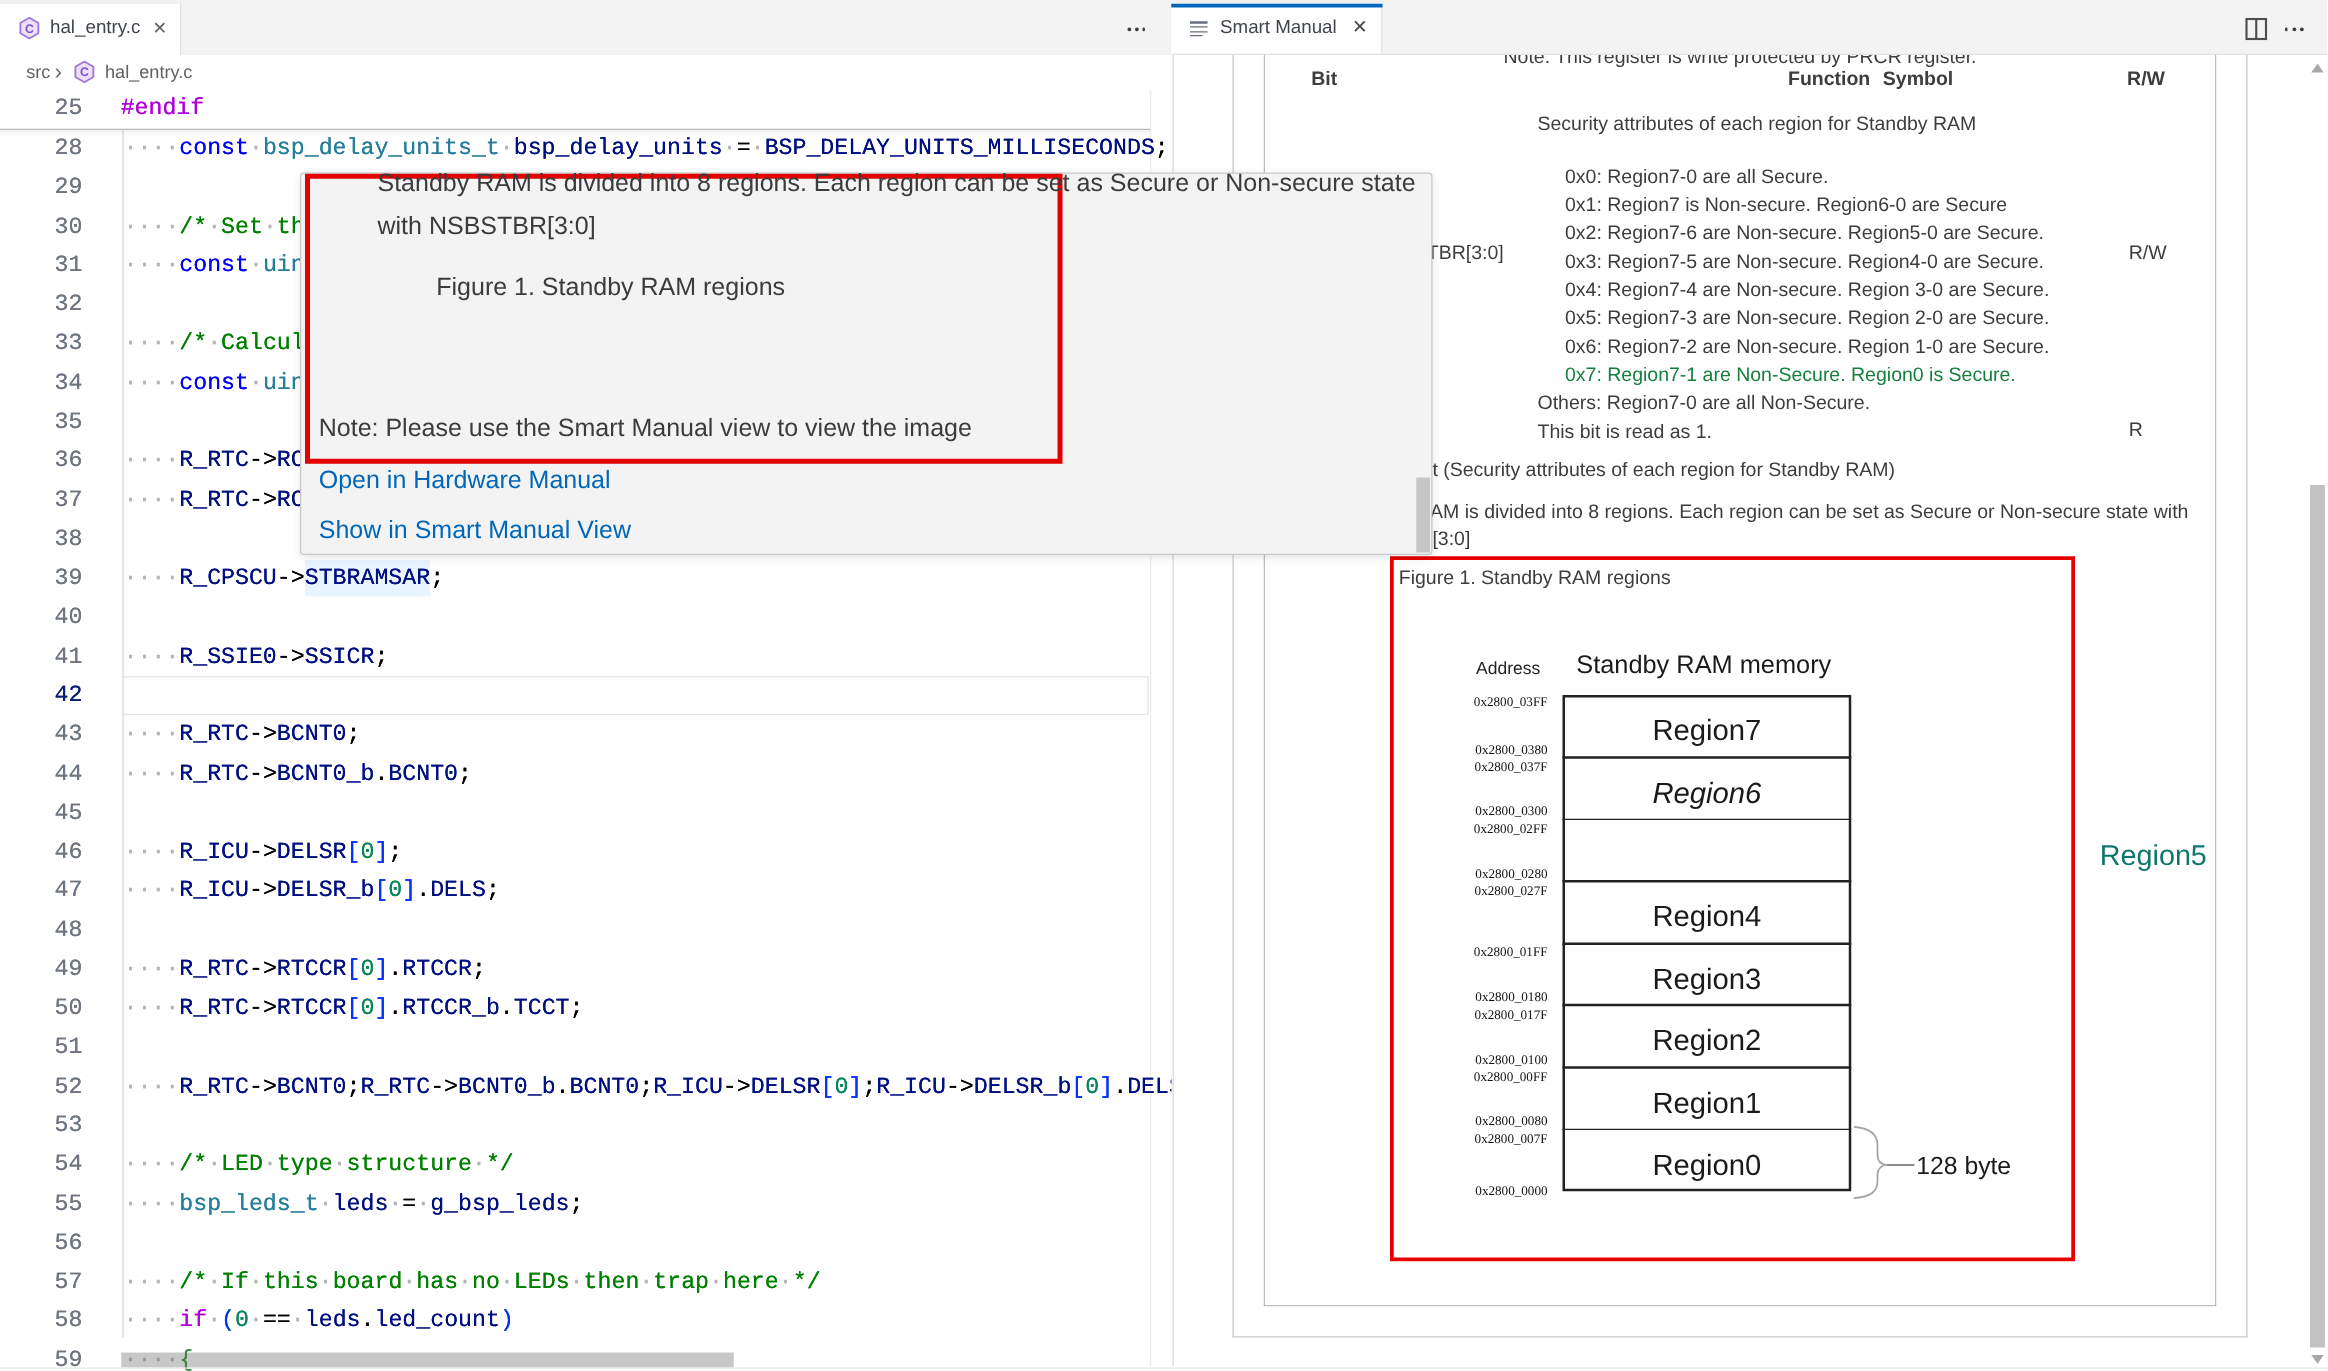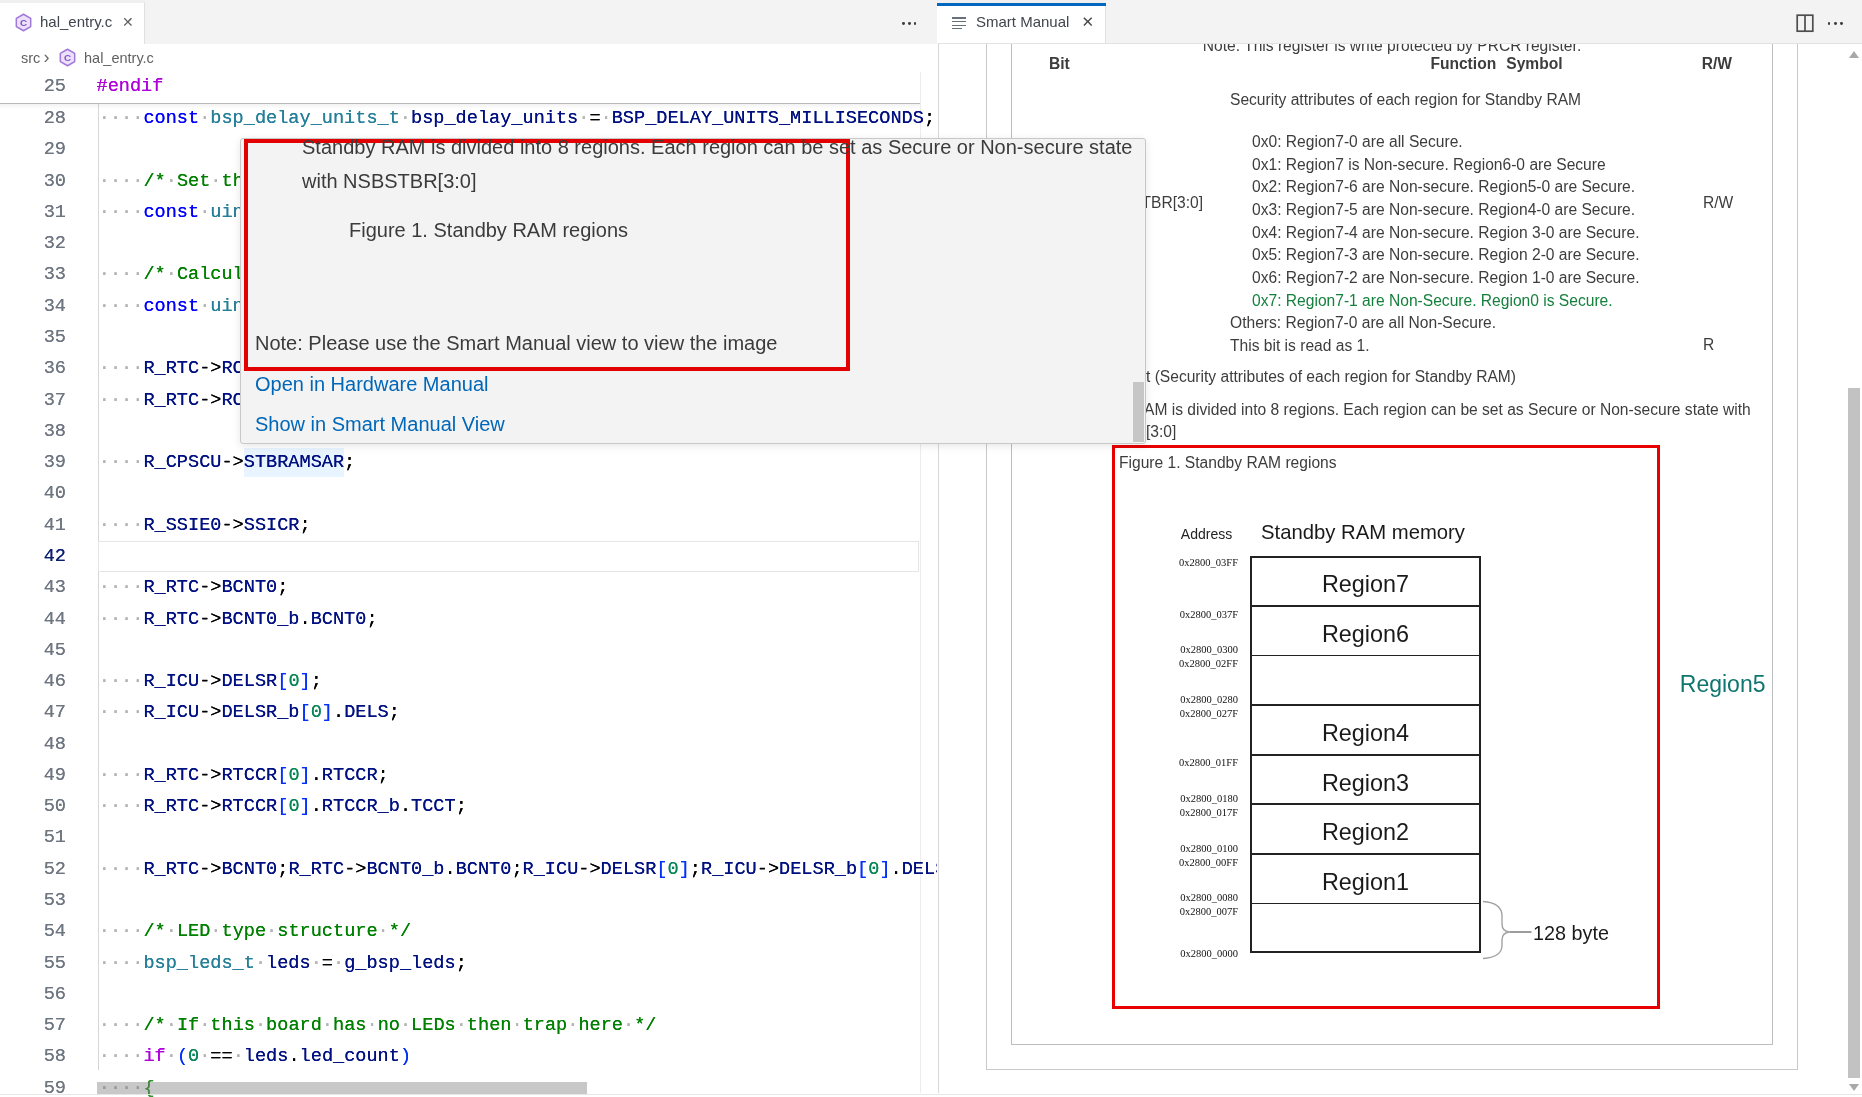--- a/index.html
+++ b/index.html
@@ -109,27 +109,29 @@
 <div style="position:absolute;left:1261px;top:520.27px;font-size:20.3px;line-height:25.38px;color:#1a1a1a;font-family:'Liberation Sans',sans-serif;white-space:pre;">Standby RAM memory</div>
 <div class="abs" style="left:1250px;top:556px;width:231px;height:397px;border:2px solid #222"></div>
 <div class="abs" style="left:1250px;top:604.9px;width:231px;height:1.8px;background:#222"></div>
 <div class="abs" style="left:1250px;top:654.5px;width:231px;height:1.8px;background:#222"></div>
 <div class="abs" style="left:1250px;top:704.1px;width:231px;height:1.8px;background:#222"></div>
 <div class="abs" style="left:1250px;top:753.8px;width:231px;height:1.8px;background:#222"></div>
 <div class="abs" style="left:1250px;top:803.4px;width:231px;height:1.8px;background:#222"></div>
 <div class="abs" style="left:1250px;top:853.0px;width:231px;height:1.8px;background:#222"></div>
 <div class="abs" style="left:1250px;top:902.6px;width:231px;height:1.8px;background:#222"></div>
 <div style="position:absolute;left:965.5px;width:800px;text-align:center;top:570.26px;font-size:23.4px;line-height:29.25px;color:#1a1a1a;font-family:'Liberation Sans',sans-serif;white-space:pre;">Region7</div>
-<div style="position:absolute;left:965.5px;width:800px;text-align:center;top:619.89px;font-size:23.4px;line-height:29.25px;color:#1a1a1a;font-family:'Liberation Sans',sans-serif;white-space:pre;">Region6</div>
+<div style="position:absolute;left:965.5px;width:800px;text-align:center;top:619.89px;font-size:23.4px;line-height:29.25px;color:#1a1a1a;font-family:'Liberation Sans',sans-serif;white-space:pre;font-style:italic;">Region6</div>
 <div style="position:absolute;left:965.5px;width:800px;text-align:right;top:669.51px;font-size:23px;line-height:29.25px;color:#0f766e;font-family:'Liberation Sans',sans-serif;white-space:pre;">Region5</div>
 <div style="position:absolute;left:965.5px;width:800px;text-align:center;top:719.14px;font-size:23.4px;line-height:29.25px;color:#1a1a1a;font-family:'Liberation Sans',sans-serif;white-space:pre;">Region4</div>
 <div style="position:absolute;left:965.5px;width:800px;text-align:center;top:768.76px;font-size:23.4px;line-height:29.25px;color:#1a1a1a;font-family:'Liberation Sans',sans-serif;white-space:pre;">Region3</div>
 <div style="position:absolute;left:965.5px;width:800px;text-align:center;top:818.39px;font-size:23.4px;line-height:29.25px;color:#1a1a1a;font-family:'Liberation Sans',sans-serif;white-space:pre;">Region2</div>
 <div style="position:absolute;left:965.5px;width:800px;text-align:center;top:868.01px;font-size:23.4px;line-height:29.25px;color:#1a1a1a;font-family:'Liberation Sans',sans-serif;white-space:pre;">Region1</div>
+<div style="position:absolute;left:965.5px;width:800px;text-align:center;top:917.64px;font-size:23.4px;line-height:29.25px;color:#1a1a1a;font-family:'Liberation Sans',sans-serif;white-space:pre;">Region0</div>
 <div style="position:absolute;left:438px;width:800px;text-align:right;top:556.4px;font-size:10.5px;line-height:13.12px;color:#111;font-family:'Liberation Serif',serif;white-space:pre;">0x2800_03FF</div>
+<div style="position:absolute;left:438px;width:800px;text-align:right;top:593.52px;font-size:10.5px;line-height:13.12px;color:#111;font-family:'Liberation Serif',serif;white-space:pre;">0x2800_0380</div>
 <div style="position:absolute;left:438px;width:800px;text-align:right;top:607.52px;font-size:10.5px;line-height:13.12px;color:#111;font-family:'Liberation Serif',serif;white-space:pre;">0x2800_037F</div>
 <div style="position:absolute;left:438px;width:800px;text-align:right;top:643.15px;font-size:10.5px;line-height:13.12px;color:#111;font-family:'Liberation Serif',serif;white-space:pre;">0x2800_0300</div>
 <div style="position:absolute;left:438px;width:800px;text-align:right;top:657.15px;font-size:10.5px;line-height:13.12px;color:#111;font-family:'Liberation Serif',serif;white-space:pre;">0x2800_02FF</div>
 <div style="position:absolute;left:438px;width:800px;text-align:right;top:692.77px;font-size:10.5px;line-height:13.12px;color:#111;font-family:'Liberation Serif',serif;white-space:pre;">0x2800_0280</div>
 <div style="position:absolute;left:438px;width:800px;text-align:right;top:706.77px;font-size:10.5px;line-height:13.12px;color:#111;font-family:'Liberation Serif',serif;white-space:pre;">0x2800_027F</div>
 <div style="position:absolute;left:438px;width:800px;text-align:right;top:756.4px;font-size:10.5px;line-height:13.12px;color:#111;font-family:'Liberation Serif',serif;white-space:pre;">0x2800_01FF</div>
 <div style="position:absolute;left:438px;width:800px;text-align:right;top:792.02px;font-size:10.5px;line-height:13.12px;color:#111;font-family:'Liberation Serif',serif;white-space:pre;">0x2800_0180</div>
 <div style="position:absolute;left:438px;width:800px;text-align:right;top:806.02px;font-size:10.5px;line-height:13.12px;color:#111;font-family:'Liberation Serif',serif;white-space:pre;">0x2800_017F</div>
 <div style="position:absolute;left:438px;width:800px;text-align:right;top:841.65px;font-size:10.5px;line-height:13.12px;color:#111;font-family:'Liberation Serif',serif;white-space:pre;">0x2800_0100</div>
 <div style="position:absolute;left:438px;width:800px;text-align:right;top:855.65px;font-size:10.5px;line-height:13.12px;color:#111;font-family:'Liberation Serif',serif;white-space:pre;">0x2800_00FF</div>

